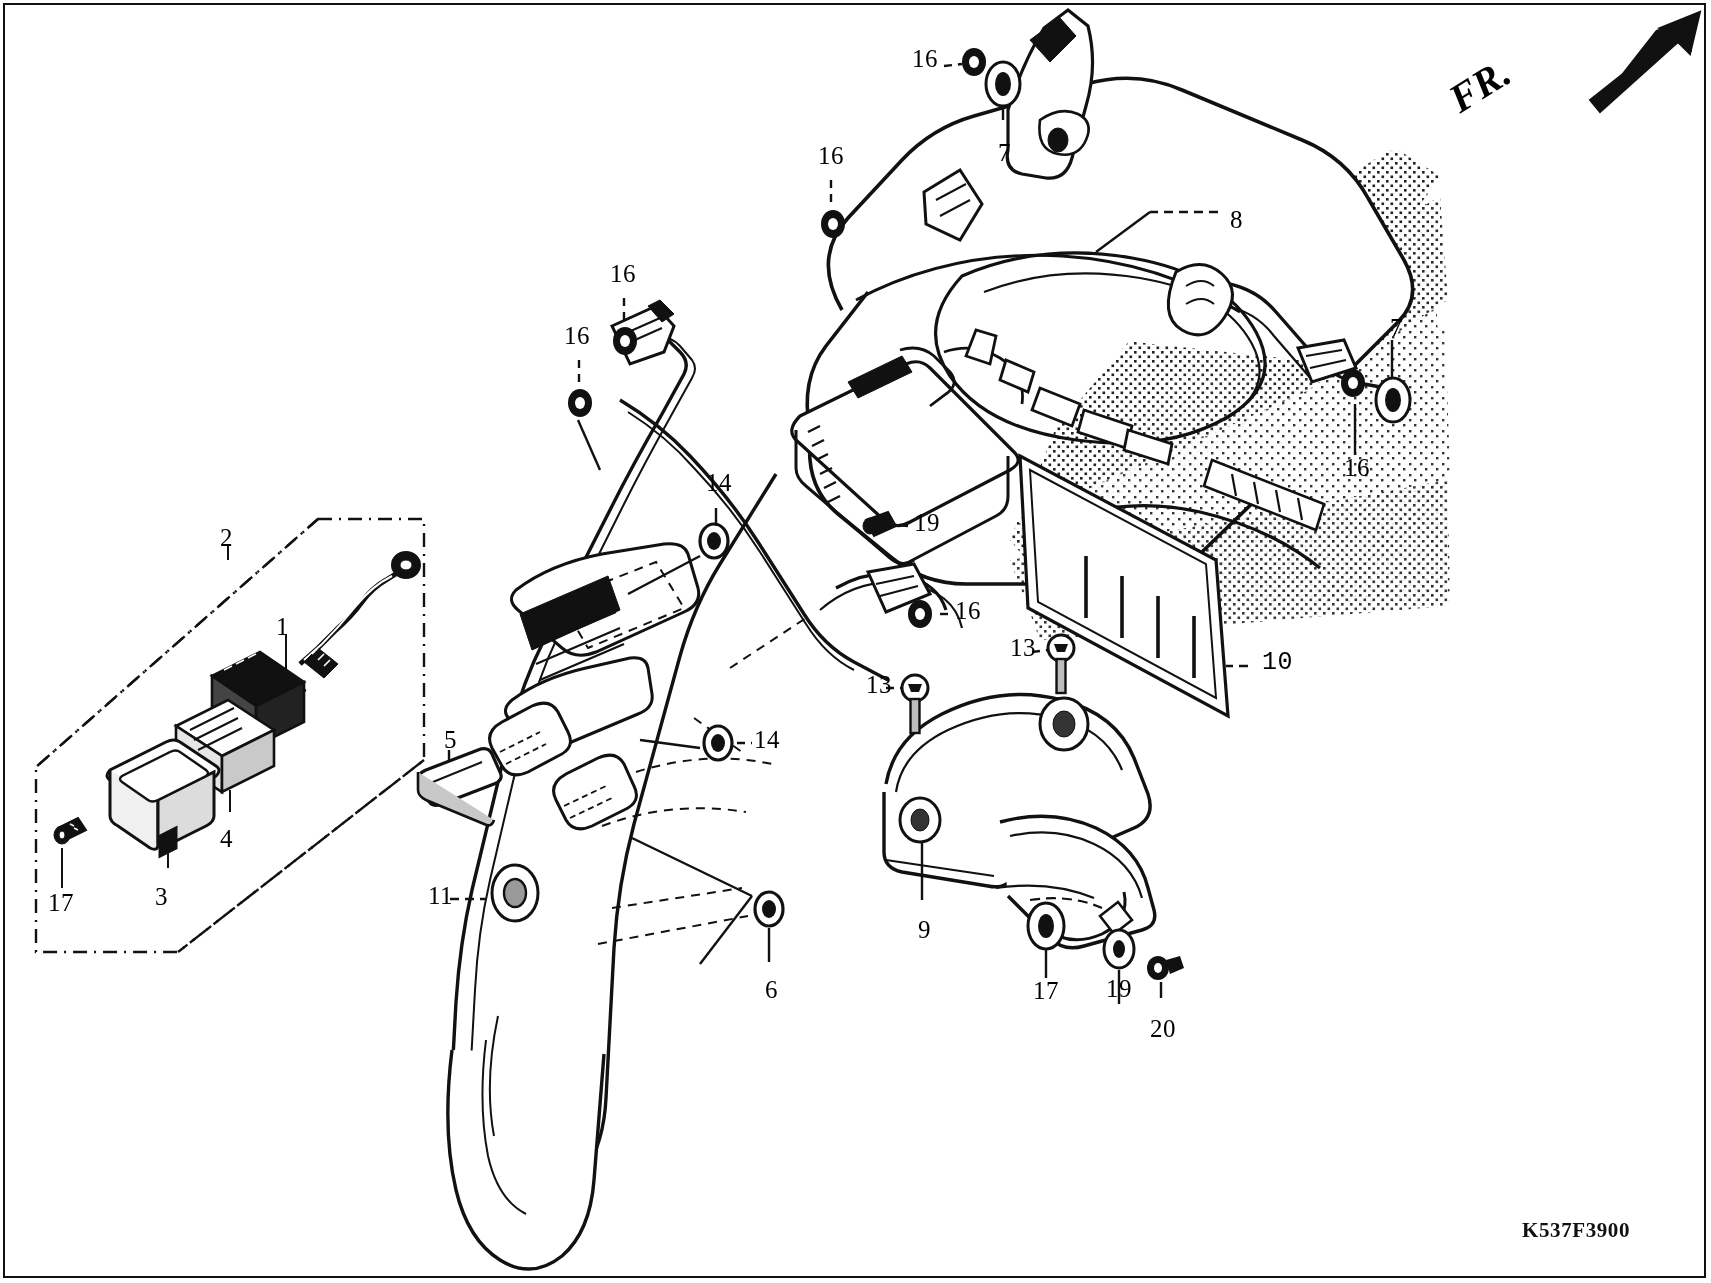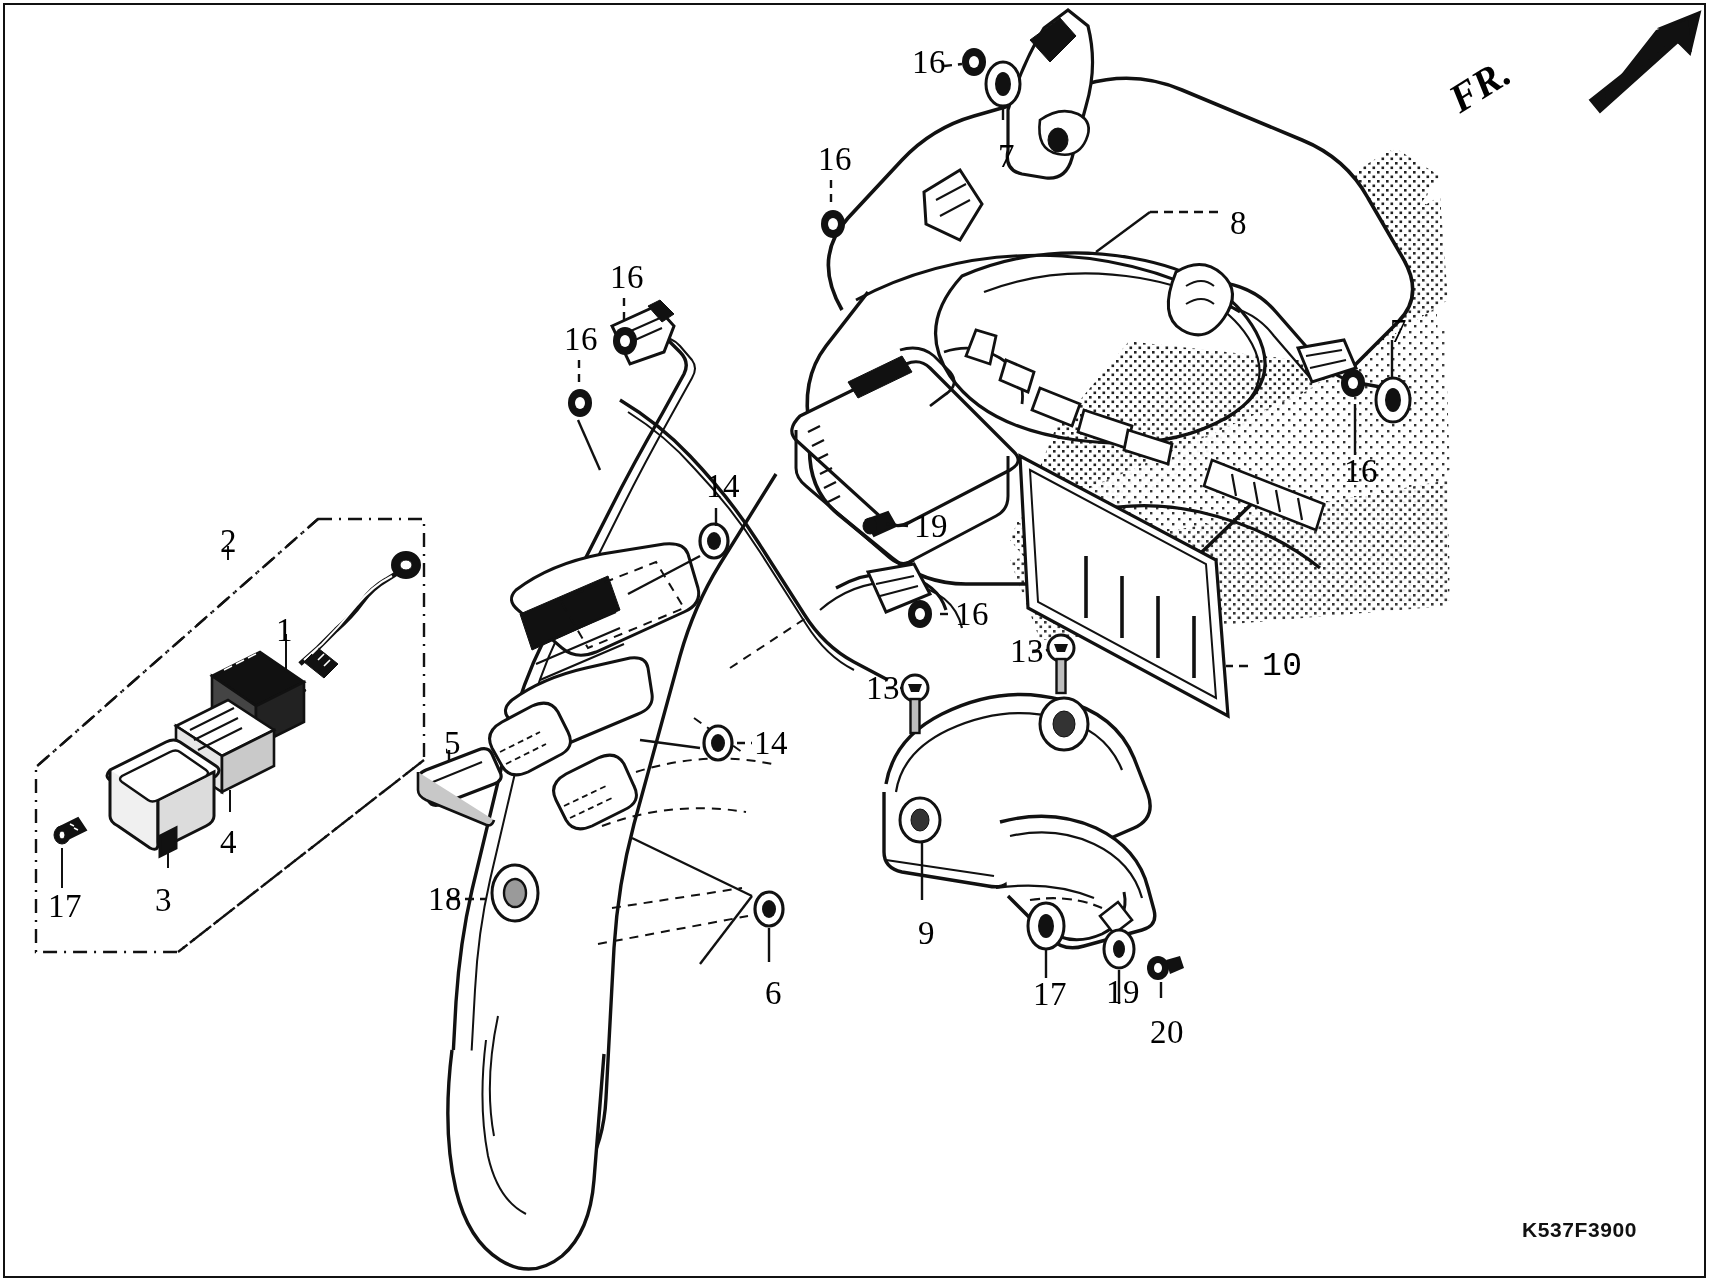--- a/index.html
+++ b/index.html
@@ -1,21 +1,21 @@
 <!DOCTYPE html>
 <html><head>
 <meta charset="utf-8">
 <style>
   html,body{margin:0;padding:0;background:#ffffff;}
   body{font-family:"Liberation Sans",sans-serif;}
   #page{position:relative;width:1711px;height:1283px;background:#fff;overflow:hidden;}
   #frame{position:absolute;left:3px;top:3px;width:1703px;height:1275px;border:2px solid #111;box-sizing:border-box;}
   svg#art{position:absolute;left:0;top:0;width:1711px;height:1283px;}
-  .cal{position:absolute;font-family:"Liberation Serif",serif;font-size:33px;color:#000;line-height:1;letter-spacing:0.5px;}
-  .code{position:absolute;font-family:Liberation Sans, sans-serif;font-size:21px;font-weight:bold;color:#111;letter-spacing:0.6px;}
+  .cal{position:absolute;font-family:"Liberation Serif",serif;font-size:25px;color:#000;line-height:1;letter-spacing:0.5px;}
+  .code{position:absolute;font-family:Liberation Serif, serif;font-size:21px;font-weight:bold;color:#111;letter-spacing:0.6px;}
   .fr{position:absolute;font-family:"Liberation Serif",serif;font-weight:bold;font-style:italic;font-size:40px;color:#000;transform:rotate(-32deg);}
 </style>
 </head>
 <body>
 
 <div id="page">
 
   <div id="frame"></div>
 
   <svg id="art" viewBox="0 0 1711 1283">
@@ -377,21 +377,21 @@
   <div class="cal" style="left:220px;top:525px;">2</div>
   <div class="cal" style="left:155px;top:884px;">3</div>
   <div class="cal" style="left:220px;top:826px;">4</div>
   <div class="cal" style="left:444px;top:727px;">5</div>
   <div class="cal" style="left:765px;top:977px;">6</div>
   <div class="cal" style="left:998px;top:140px;">7</div>
   <div class="cal" style="left:1390px;top:315px;">7</div>
   <div class="cal" style="left:1230px;top:207px;">8</div>
   <div class="cal" style="left:918px;top:917px;">9</div>
   <div class="cal" style="left:1262px;top:650px;font-family:Liberation Mono, monospace;">10</div>
-  <div class="cal" style="left:428px;top:883px;">18</div>
+  <div class="cal" style="left:428px;top:883px;">11</div>
   <div class="cal" style="left:1150px;top:1016px;">20</div>
   <div class="cal" style="left:866px;top:672px;">13</div>
   <div class="cal" style="left:1010px;top:635px;">13</div>
   <div class="cal" style="left:706px;top:470px;">14</div>
   <div class="cal" style="left:754px;top:727px;">14</div>
   <div class="cal" style="left:1033px;top:978px;">17</div>
   <div class="cal" style="left:912px;top:46px;">16</div>
   <div class="cal" style="left:818px;top:143px;">16</div>
   <div class="cal" style="left:610px;top:261px;">16</div>
   <div class="cal" style="left:564px;top:323px;">16</div>

